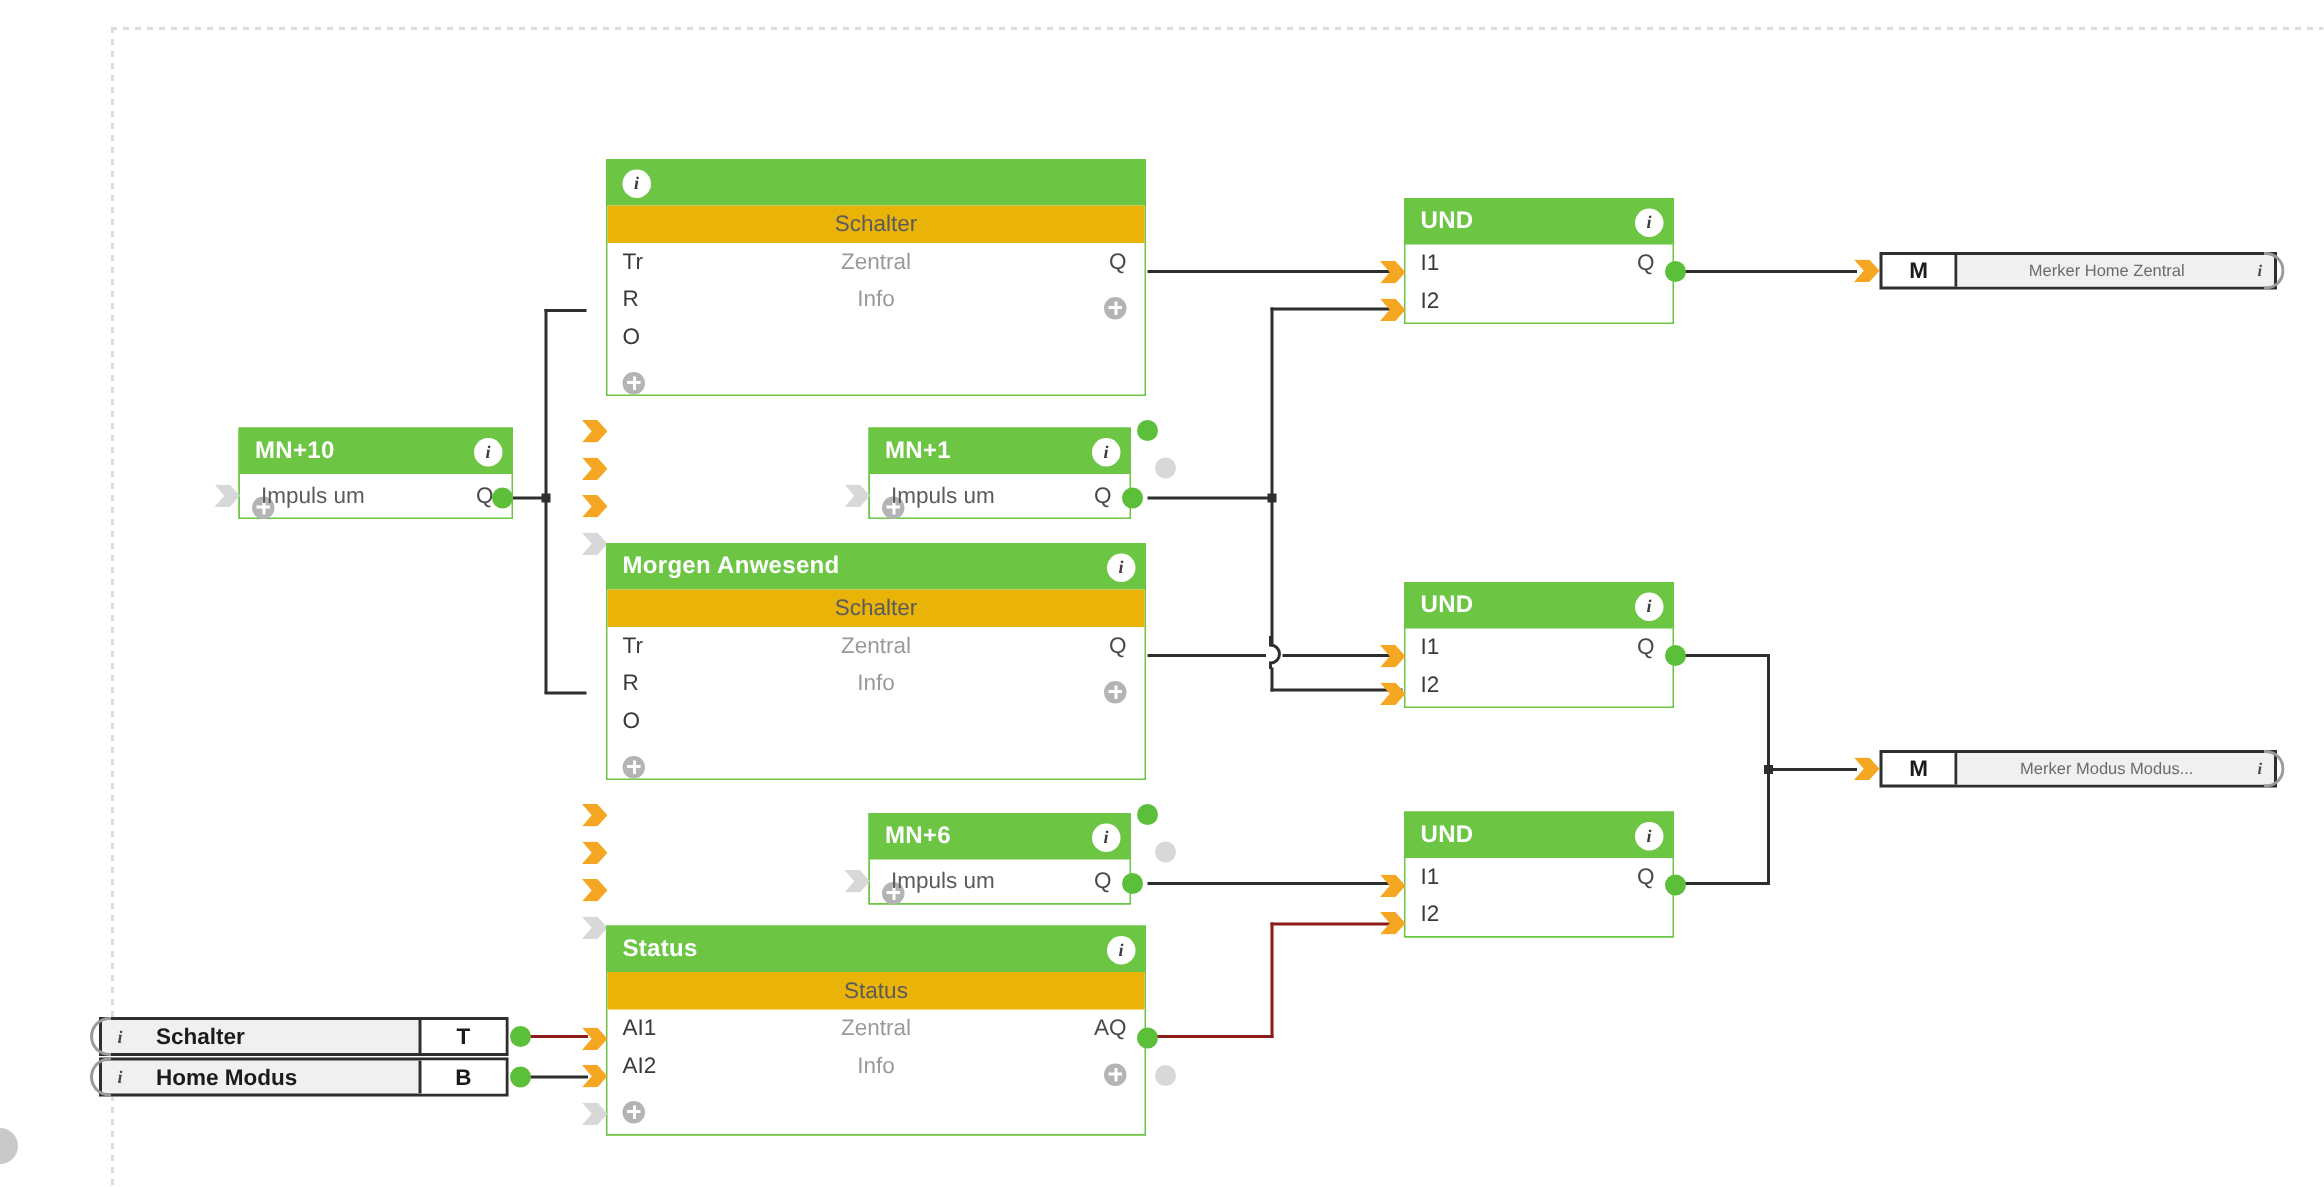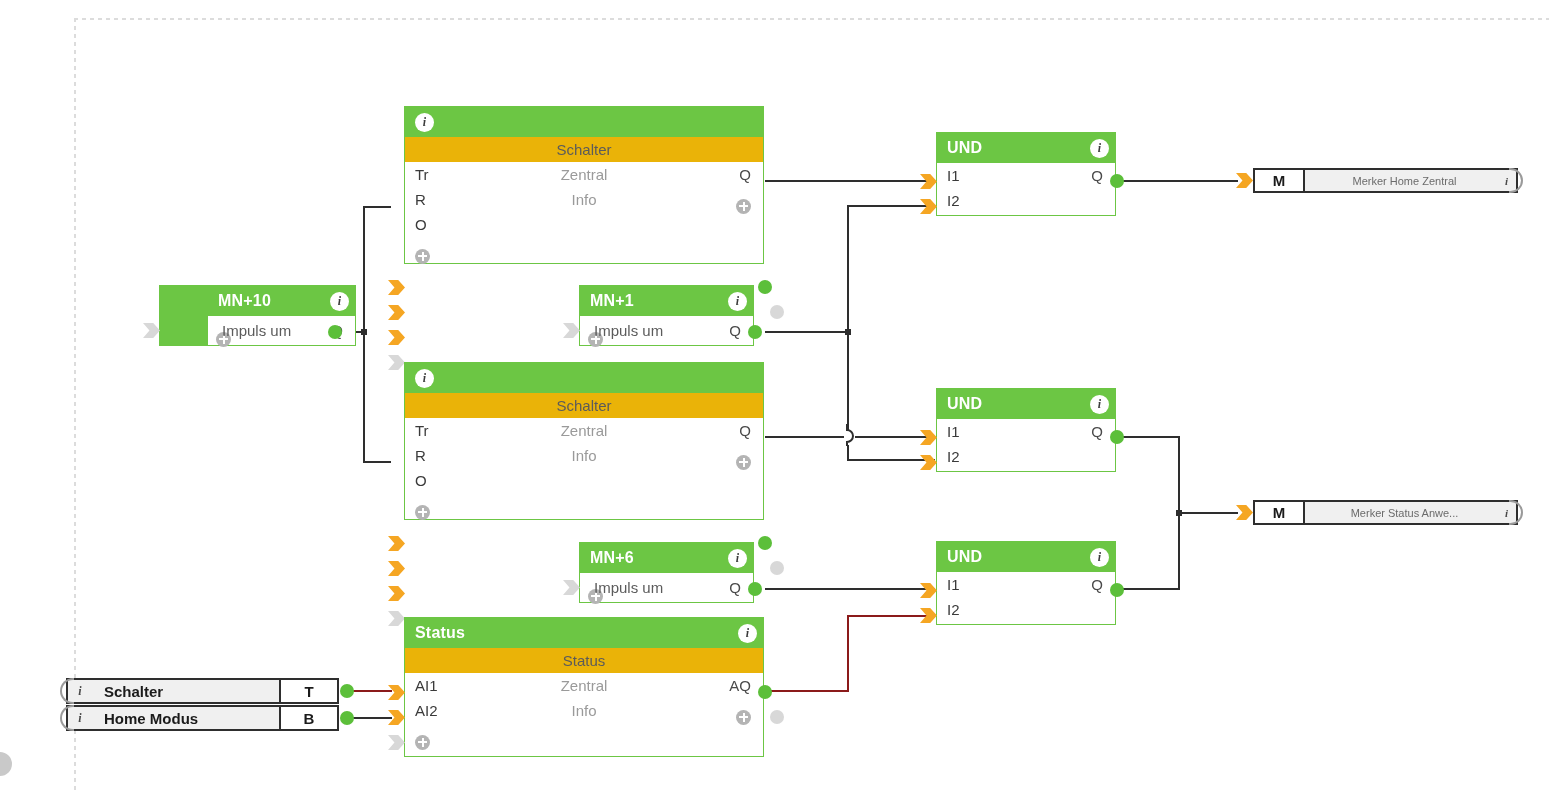--- a/index.html
+++ b/index.html
@@ -245,20 +245,21 @@
     <div class="cin" style="left:-17px;top:173px;"></div>
     <div class="cin" style="left:-17px;top:198px;"></div>
     <div class="cin" style="left:-17px;top:223px;"></div>
     <div class="cin muted" style="left:-17px;top:248px;"></div>
     <div class="cout" style="left:353px;top:173px;"></div>
     <div class="cout muted" style="left:365px;top:198px;"></div>
   </div>
 
   <div class="block" style="left:404px;top:362px;width:360px;height:158px;">
     <div class="hdr">
+      <span class="title">Morgen Anwesend</span>
       <span class="info-badge">i</span>
     </div>
     <div class="body" style="height:126px;">
       <div class="sub-bar">Schalter</div>
       <div class="row">
         <span class="lbl-left">Tr</span>
         <span class="lbl-mid">Zentral</span>
         <span class="lbl-right">Q</span>
       </div>
       <div class="row">
@@ -302,21 +303,21 @@
         <span class="lbl-left" style="top:5px;"><span class="plus"></span></span>
       </div>
     </div>
     <div class="cin" style="left:-17px;top:67px;"></div>
     <div class="cin" style="left:-17px;top:92px;"></div>
     <div class="cin muted" style="left:-17px;top:117px;"></div>
     <div class="cout" style="left:353px;top:67px;"></div>
     <div class="cout muted" style="left:365px;top:92px;"></div>
   </div>
 
-  <div class="block" style="left:159px;top:285px;width:197px;height:61px;padding-left:48px;">
+  <div class="block" style="left:159px;top:285px;width:183px;height:61px;">
     <div class="hdr">
       <span class="title">MN+10</span>
       <span class="info-badge">i</span>
     </div>
     <div class="body" style="height:29px;">
       <div class="row" style="height:29px;line-height:29px;">
         <span style="position:absolute;left:8px;top:7px;"><span class="plus"></span></span>
         <span style="position:absolute;left:14px;color:#5b5b5b;">Impuls um</span>
         <span class="lbl-right">Q</span>
       </div>
@@ -417,21 +418,21 @@
   <div class="mblock" style="left:1253px;top:168px;width:265px;">
     <div class="m-key">M</div>
     <div class="m-name">Merker Home Zentral</div>
     <div class="m-info">i</div>
     <div class="m-curve"></div>
   </div>
   <div class="cin" style="left:1236px;top:173px;"></div>
 
   <div class="mblock" style="left:1253px;top:500px;width:265px;">
     <div class="m-key">M</div>
-    <div class="m-name">Merker  Status  Anwe...</div>
+    <div class="m-name">Merker  Modus  Modus...</div>
     <div class="m-info">i</div>
     <div class="m-curve"></div>
   </div>
   <div class="cin" style="left:1236px;top:505px;"></div>
 
   <div class="ioblock" style="left:66px;top:678px;width:273px;">
     <div class="io-curve"></div>
     <div class="io-info">i</div>
     <div class="io-name">Schalter</div>
     <div class="io-type">T</div>

